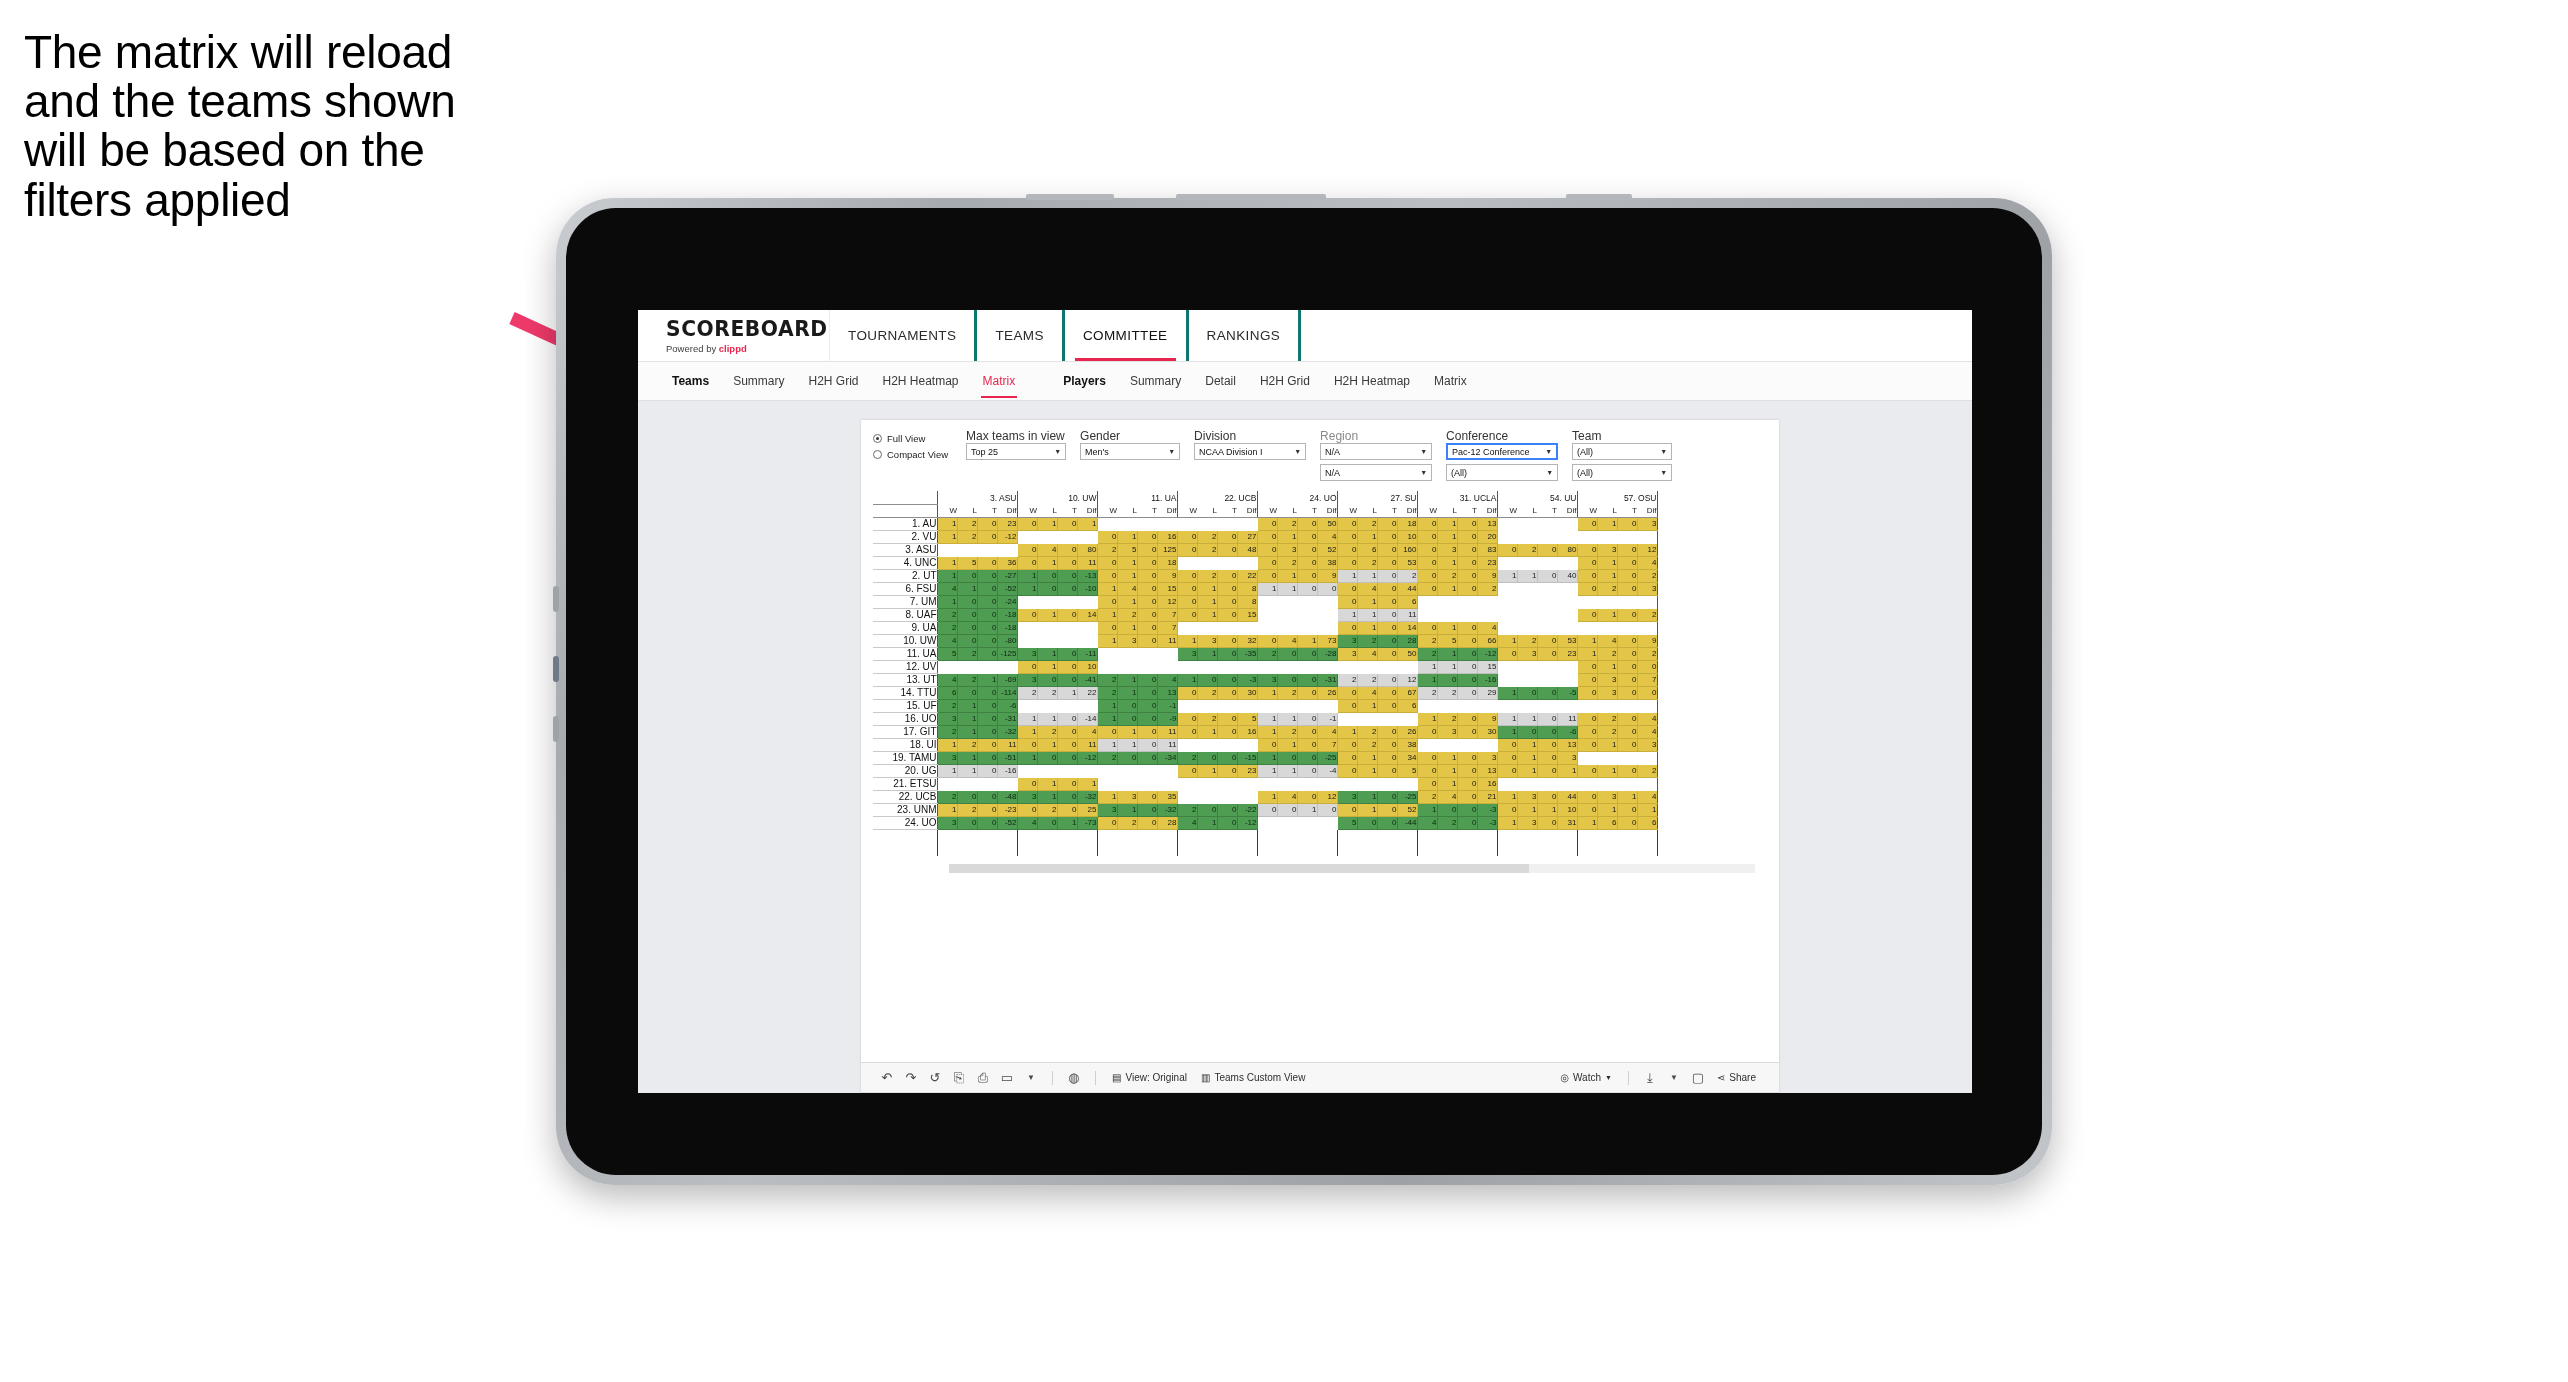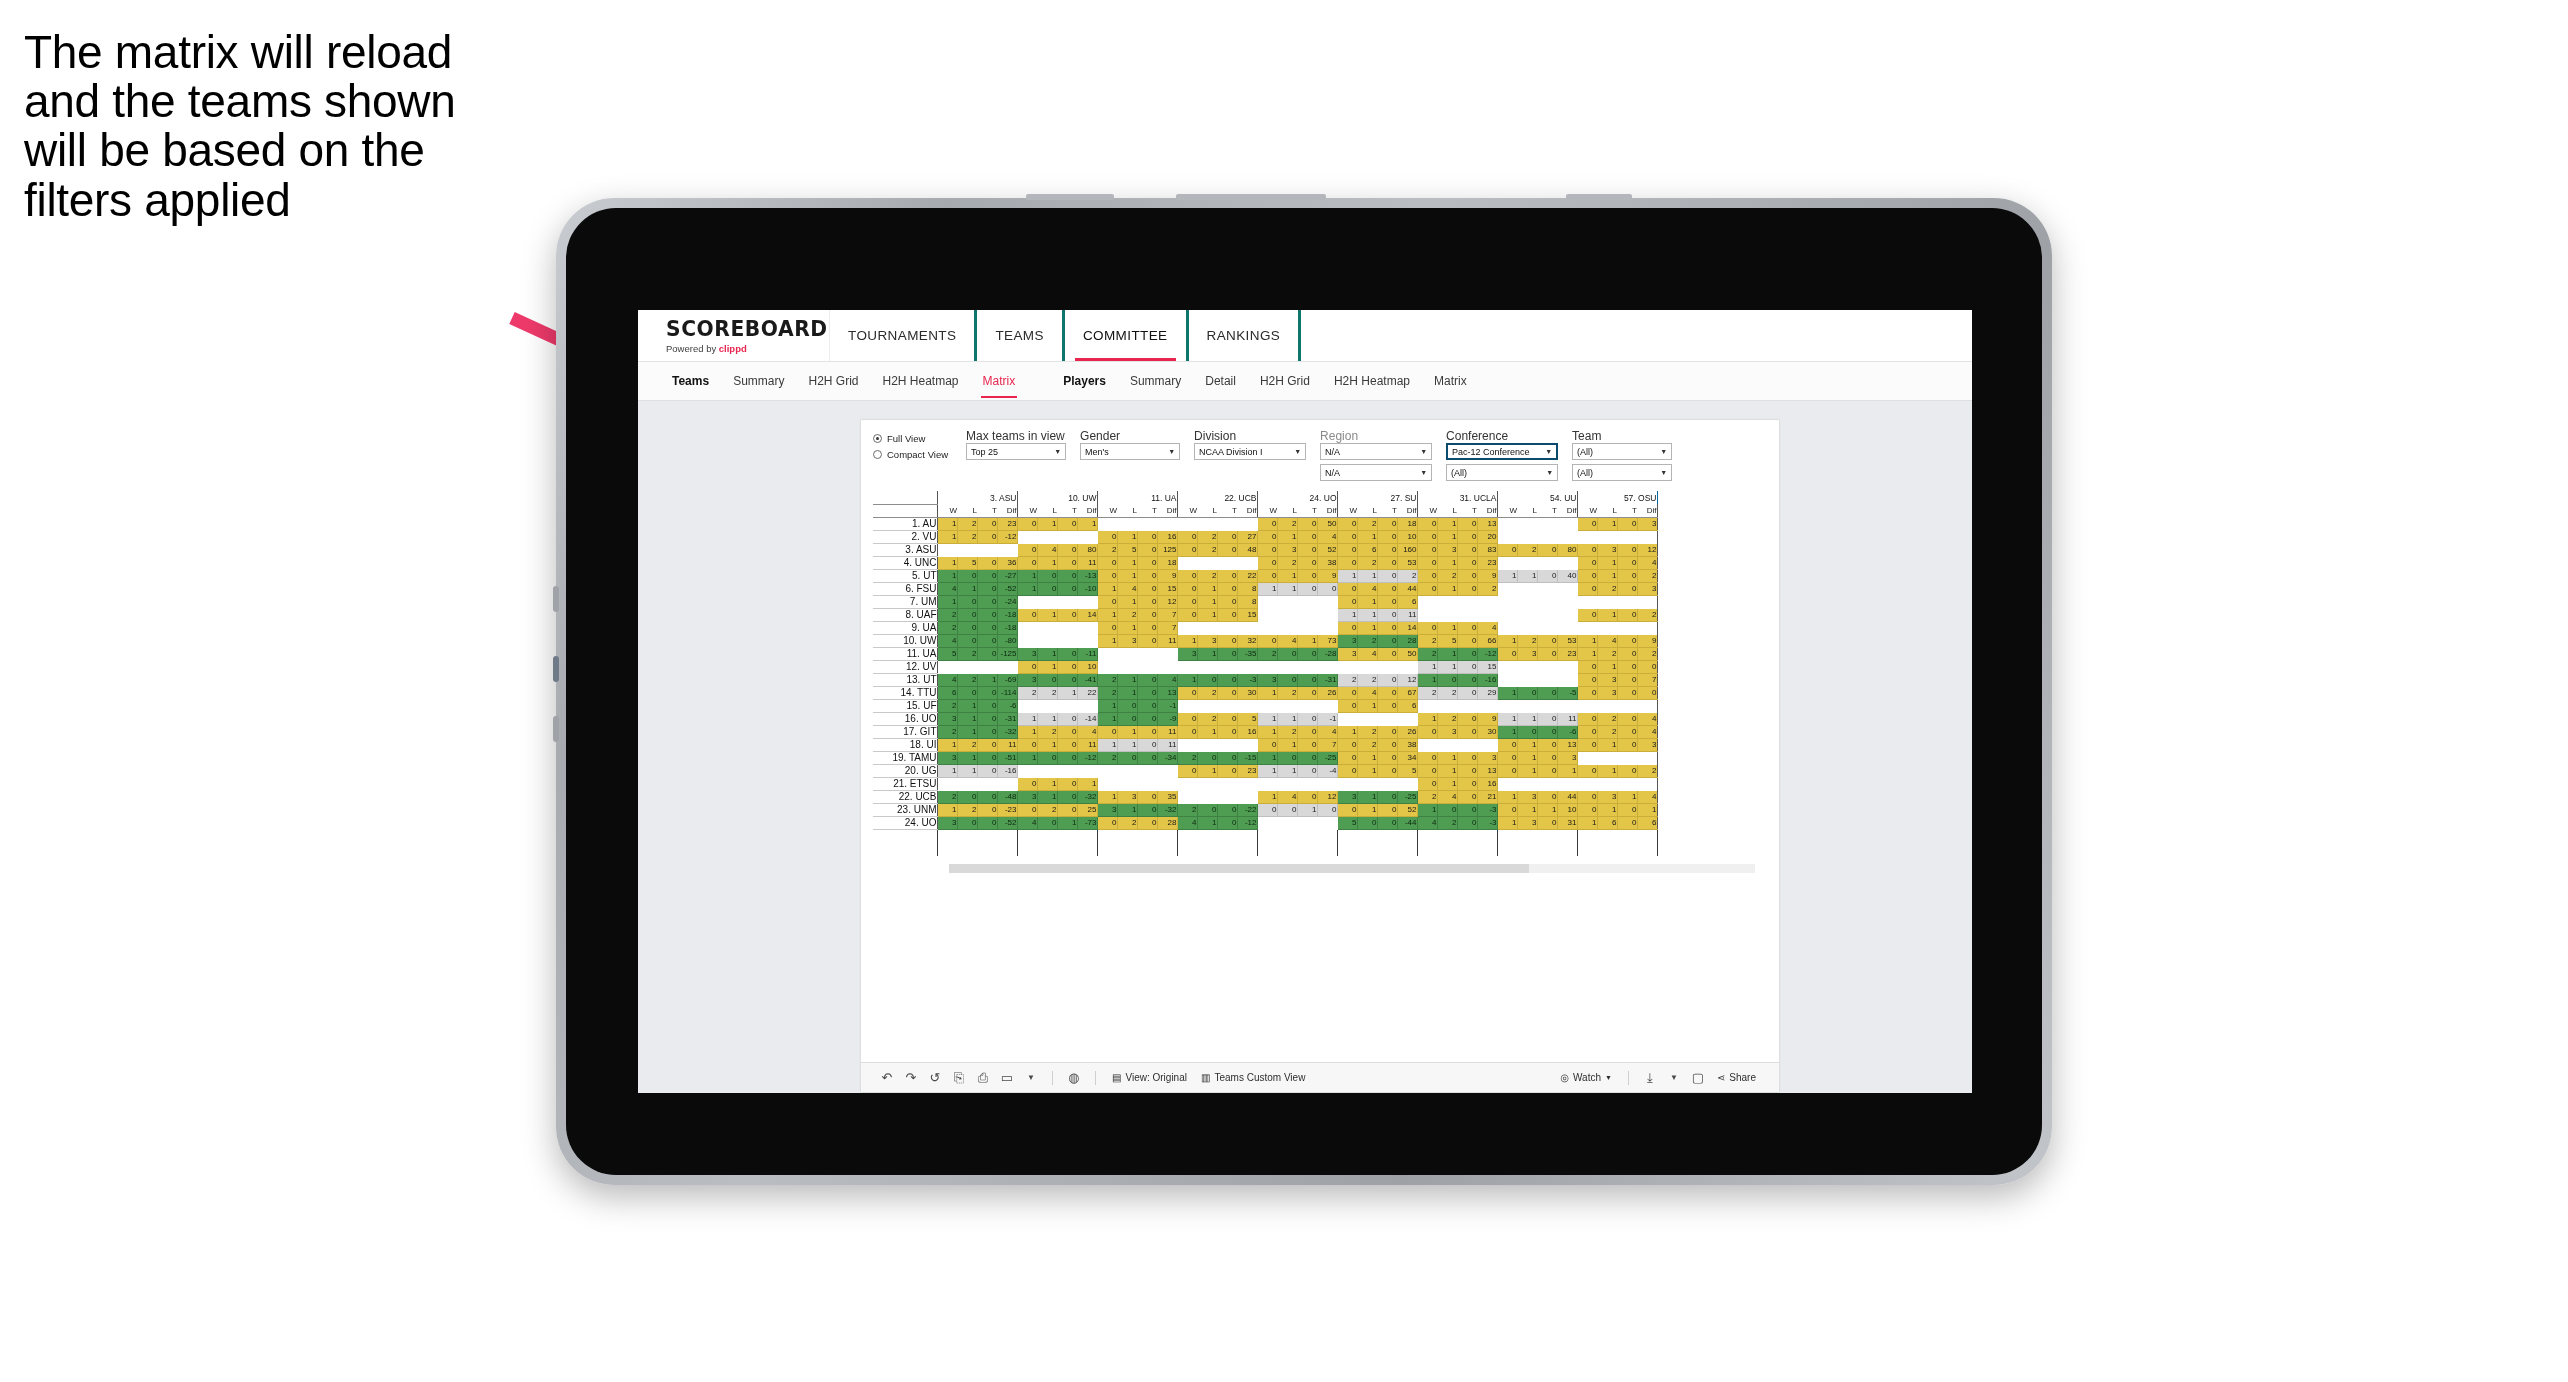--- a/index.html
+++ b/index.html
@@ -233,21 +233,21 @@
     padding: 0 4px;
     box-sizing: border-box;
     font-size: 9px;
     color: #111;
     justify-content: space-between;
     margin-bottom: 4px;
     white-space: nowrap;
     overflow: hidden;
   }
   .selbox.wide { width: 112px; text-align: center; }
-  .selbox.sel { border: 2px solid #0c4a6e; }
+  .selbox.sel { border: 2px solid #3b82f6; }
   .selbox .caret { font-size: 7px; color: #333; margin-left: 3px; }
 
   
   #matrix-wrap {
     flex: 1;
     padding: 0 12px 0 12px;
     overflow: hidden;
     position: relative;
   }
   table.matrix {
@@ -707,21 +707,21 @@
               <td class="cell v-e gstart"></td>
               <td class="cell v-e"></td>
               <td class="cell v-e"></td>
               <td class="cell v-e"></td>
               <td class="cell v-y gstart">0</td>
               <td class="cell v-y">1</td>
               <td class="cell v-y">0</td>
               <td class="cell v-y lastcol">4</td>
             </tr>
             <tr class="datarow">
-              <td class="rowlabel">5. UT</td>
+              <td class="rowlabel">2. UT</td>
               <td class="cell v-g gstart">1</td>
               <td class="cell v-g">0</td>
               <td class="cell v-g">0</td>
               <td class="cell v-g">-27</td>
               <td class="cell v-g gstart">1</td>
               <td class="cell v-g">0</td>
               <td class="cell v-g">0</td>
               <td class="cell v-g">-13</td>
               <td class="cell v-y gstart">0</td>
               <td class="cell v-y">1</td>

